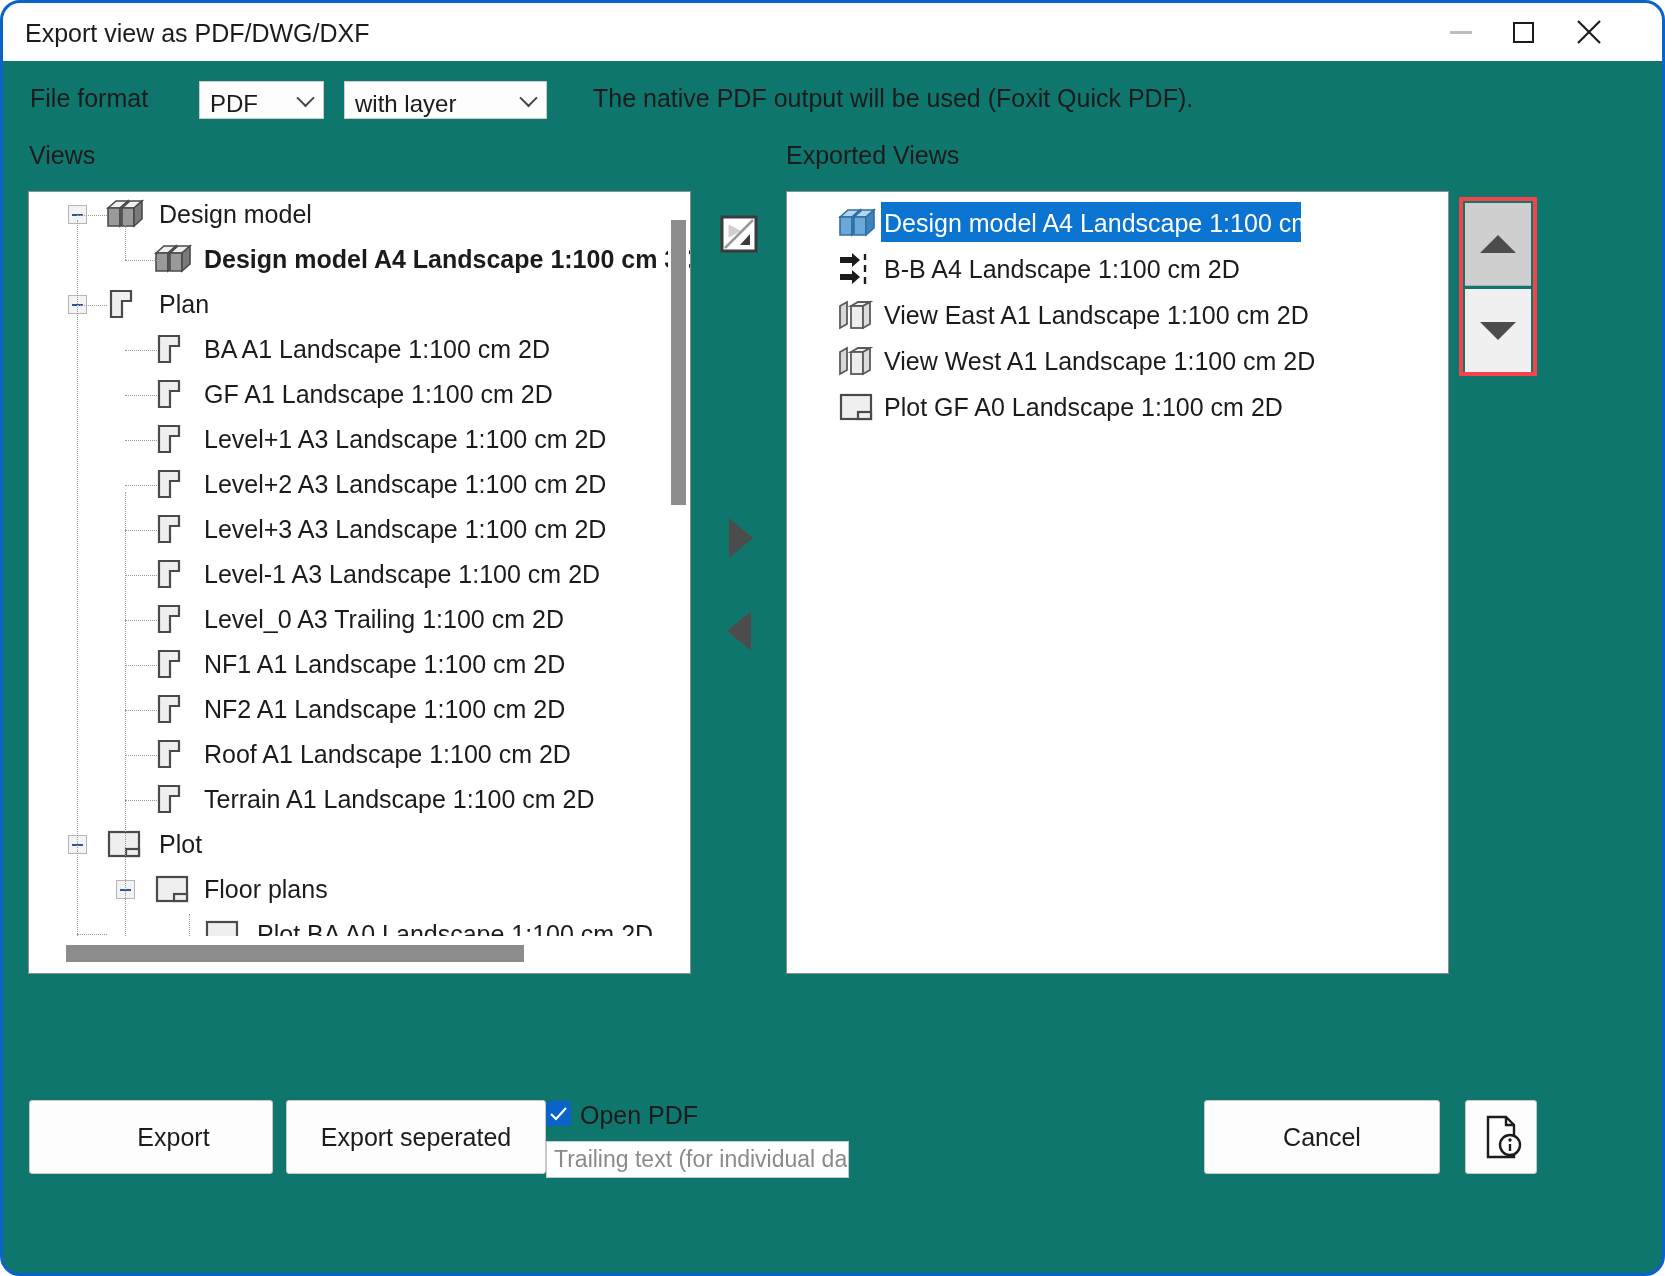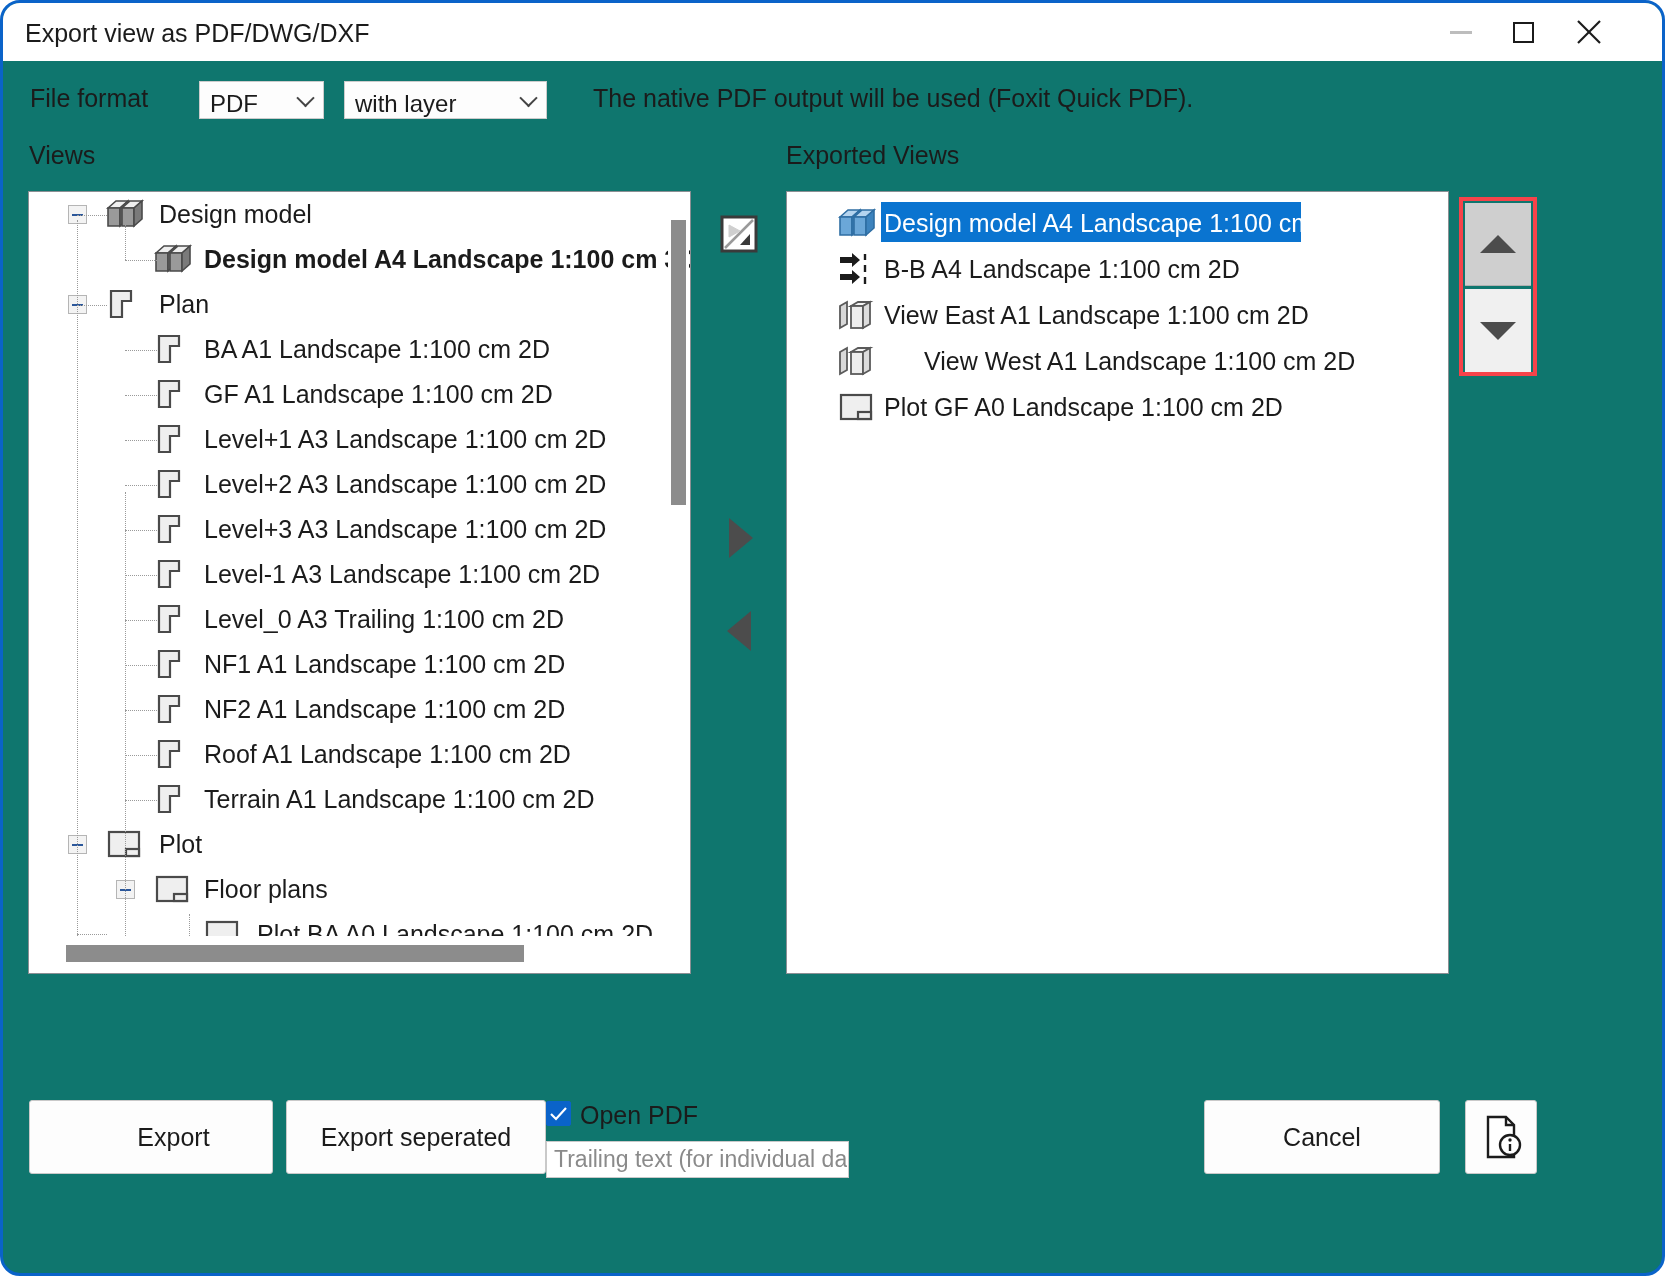--- a/index.html
+++ b/index.html
@@ -456,21 +456,21 @@
         </svg>
         <span class="elabel" style="position: absolute; left: 97px;">View East A1 Landscape 1:100 cm 2D</span>
       </div>
       <div class="exp-row" style="margin-top: 0px;">
         <svg width="42" height="34" viewBox="0 0 42 34" style="position: absolute; left: 50px; top: 6px;">
           <polygon points="3,8 10,4 10,26 3,30" fill="#d8d8d8" stroke="#5a5a5a" stroke-width="1.8"></polygon>
           <polygon points="14,8 21,4 33,4 26,8" fill="#f4f4f4" stroke="#5a5a5a" stroke-width="1.8"></polygon>
           <rect x="14" y="8" width="12" height="22" fill="#ededed" stroke="#5a5a5a" stroke-width="1.8"></rect>
           <polygon points="26,8 33,4 33,26 26,30" fill="#dcdcdc" stroke="#5a5a5a" stroke-width="1.8"></polygon>
         </svg>
-        <span class="elabel" style="position: absolute; left: 97px; margin-left: 40px;">View West A1 Landscape 1:100 cm 2D</span>
+        <span class="elabel" style="position: absolute; left: 97px;">View West A1 Landscape 1:100 cm 2D</span>
       </div>
       <div class="exp-row" style="margin-top: 0px; text-align: right;">
         <svg width="42" height="34" viewBox="0 0 42 34" style="position: absolute; left: 50px; top: 6px;">
           <rect x="4" y="5" width="30" height="24" fill="#efefef" stroke="#4a4a4a" stroke-width="2.2"></rect>
           <rect x="21" y="22" width="13" height="7" fill="#efefef" stroke="#4a4a4a" stroke-width="2.2"></rect>
         </svg>
         <span class="elabel" style="position: absolute; left: 97px;">Plot GF A0 Landscape 1:100 cm 2D</span>
       </div>
     </div>
 

